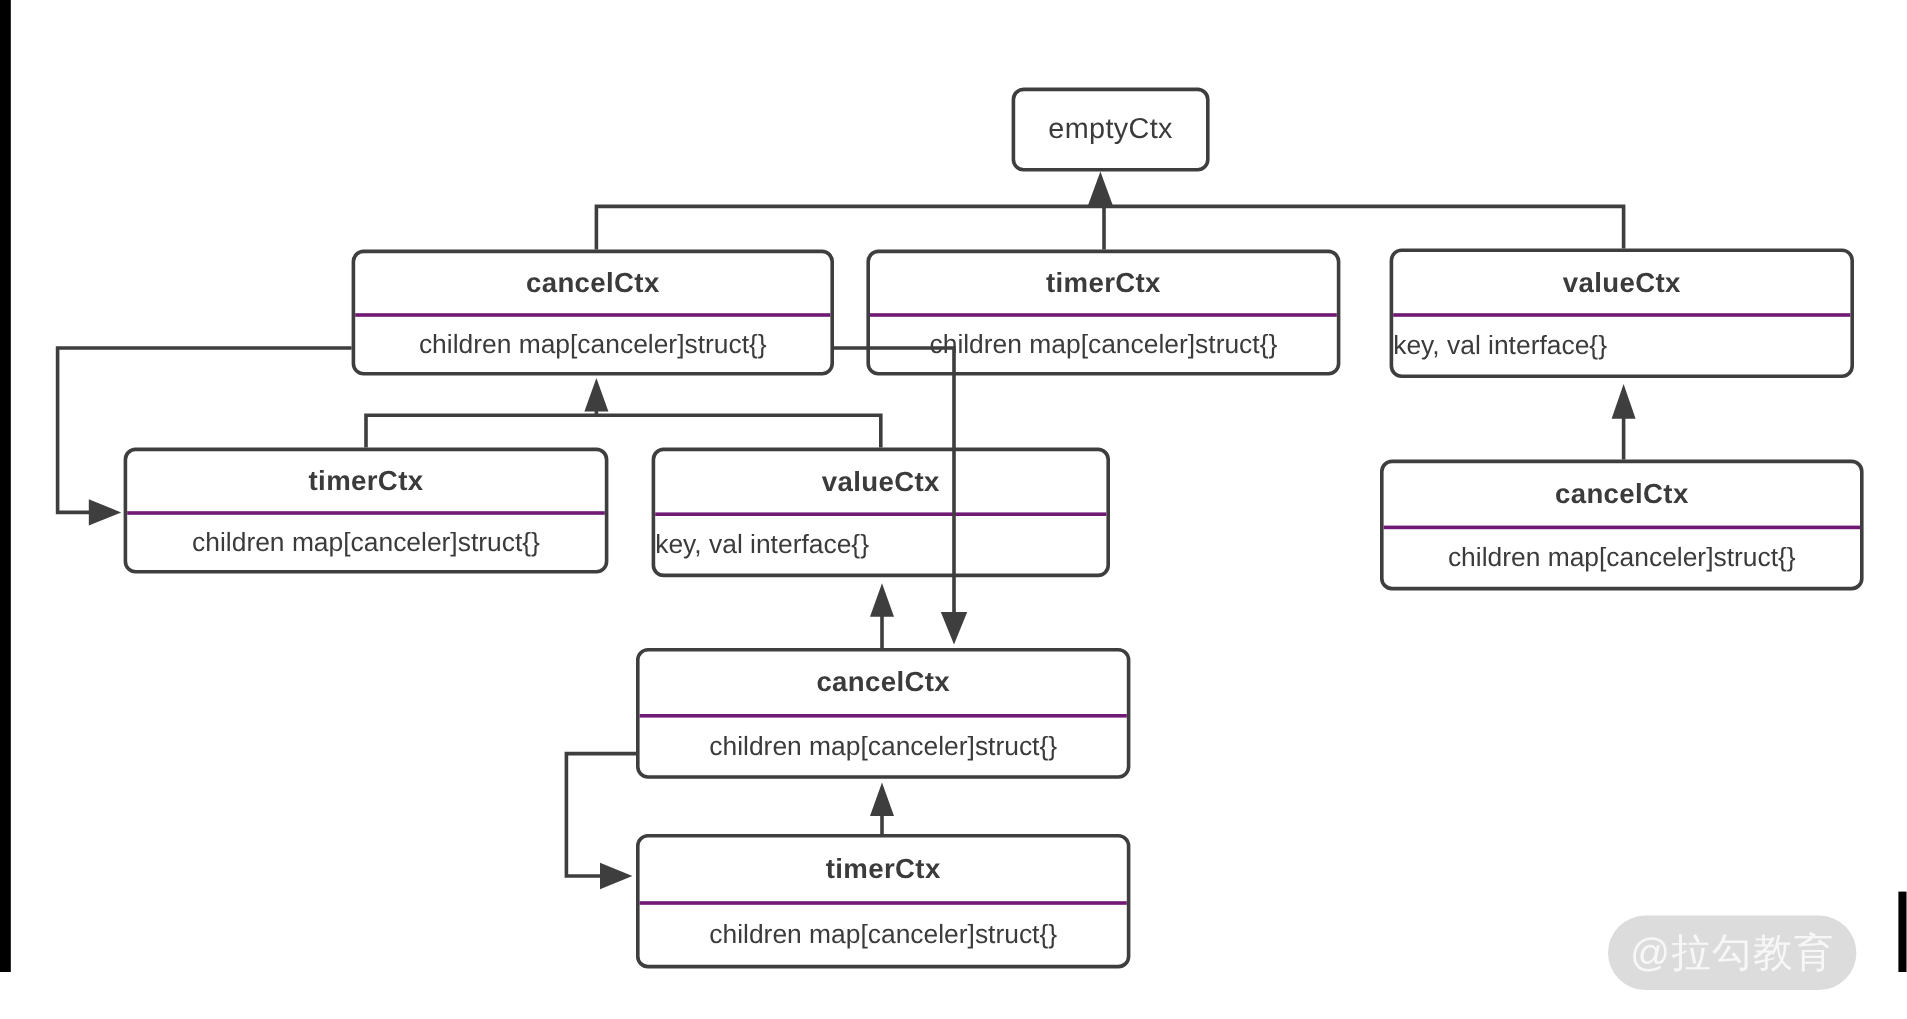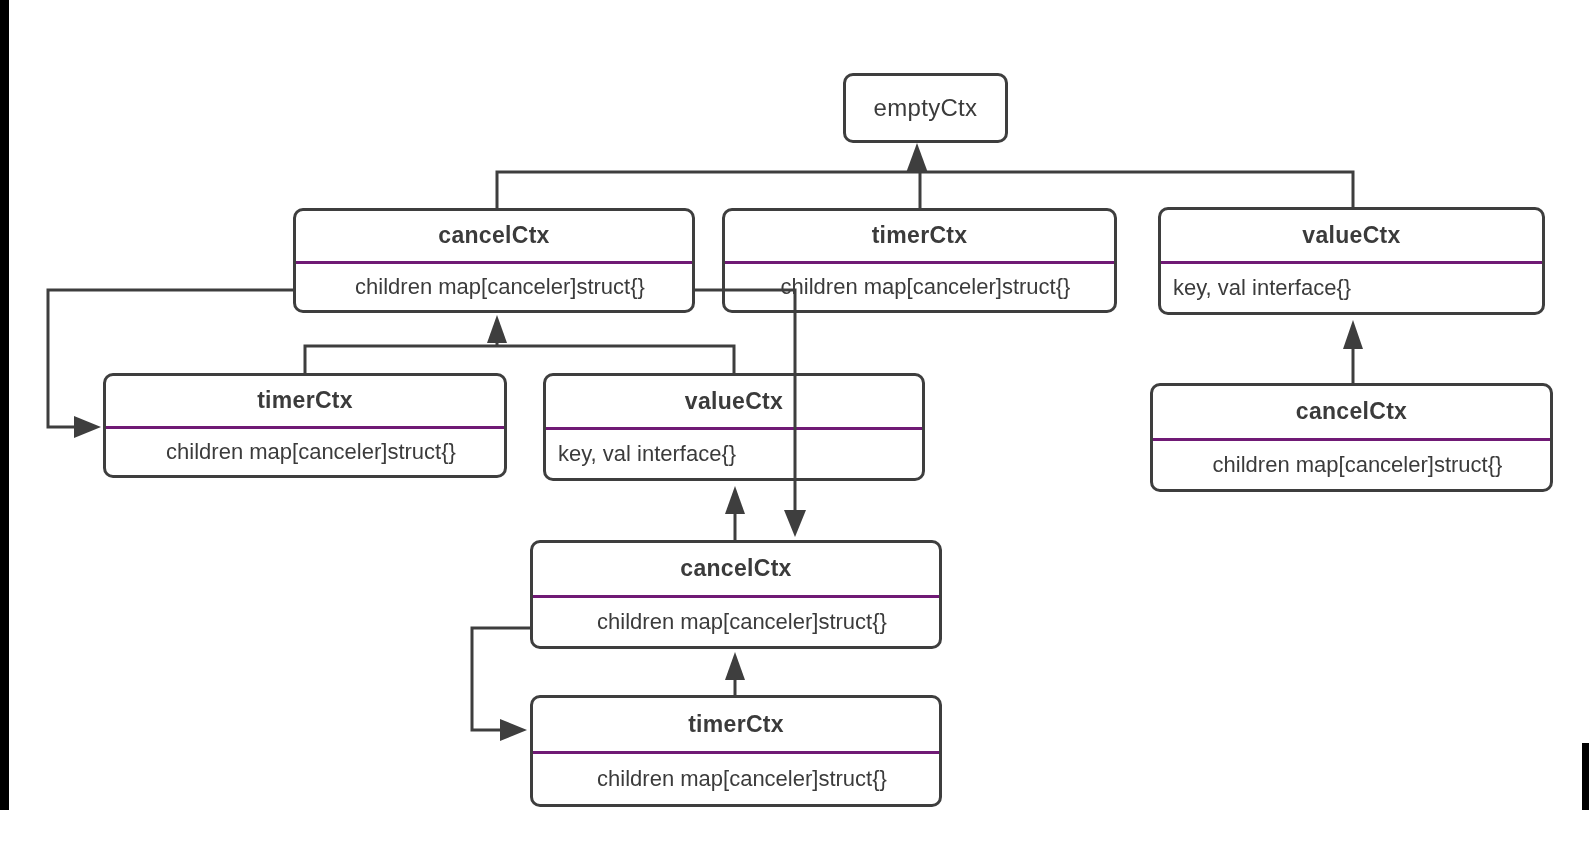--- a/index.html
+++ b/index.html
@@ -10,21 +10,21 @@
   .node{
     position:absolute;background:#ffffff;border:3px solid #3e3e3e;border-radius:10px;
     box-sizing:border-box;display:flex;flex-direction:column;z-index:2;
   }
   .node-title{
     flex:0 0 50%;display:flex;align-items:center;justify-content:center;
     font-weight:bold;font-size:23px;border-bottom:3px solid #701a75;letter-spacing:.3px;
   }
   .node-body{
     flex:1 1 auto;display:flex;align-items:center;justify-content:center;
-    font-size:22px;white-space:nowrap;padding-left:12px;
+    font-size:22px;white-space:nowrap;
   }
   .node-body.align-left{justify-content:flex-start;}
   .node.single{align-items:center;justify-content:center;}
   .node.single .node-title{flex:0 0 auto;border-bottom:none;font-weight:normal;font-size:24px;}
   svg.wires{position:absolute;left:0;top:0;z-index:3;pointer-events:none;}
   .watermark{
     position:absolute;left:1340px;top:763px;width:207px;height:62px;border-radius:31px;
     background:#dcdcdc;color:#f7f7f7;display:flex;align-items:center;justify-content:center;
     font-size:33px;letter-spacing:1px;z-index:4;
   }
@@ -107,17 +107,18 @@
       <polygon points="497,315 487,343 507,343"></polygon>
       <polygon points="101,427 74,416 74,438"></polygon>
       <polygon points="795,537 784,510 806,510"></polygon>
       <polygon points="735,486 725,514 745,514"></polygon>
       <polygon points="1353,320 1343,349 1363,349"></polygon>
       <polygon points="527,730 500,719 500,741"></polygon>
       <polygon points="735,652 725,680 745,680"></polygon>
     </g>
   </svg>
 
+  <div class="watermark">@拉勾教育</div>
 
   <div class="edge-strip strip-left"></div>
   <div class="edge-strip strip-right"></div>
 
 </div>
 
 </body></html>

